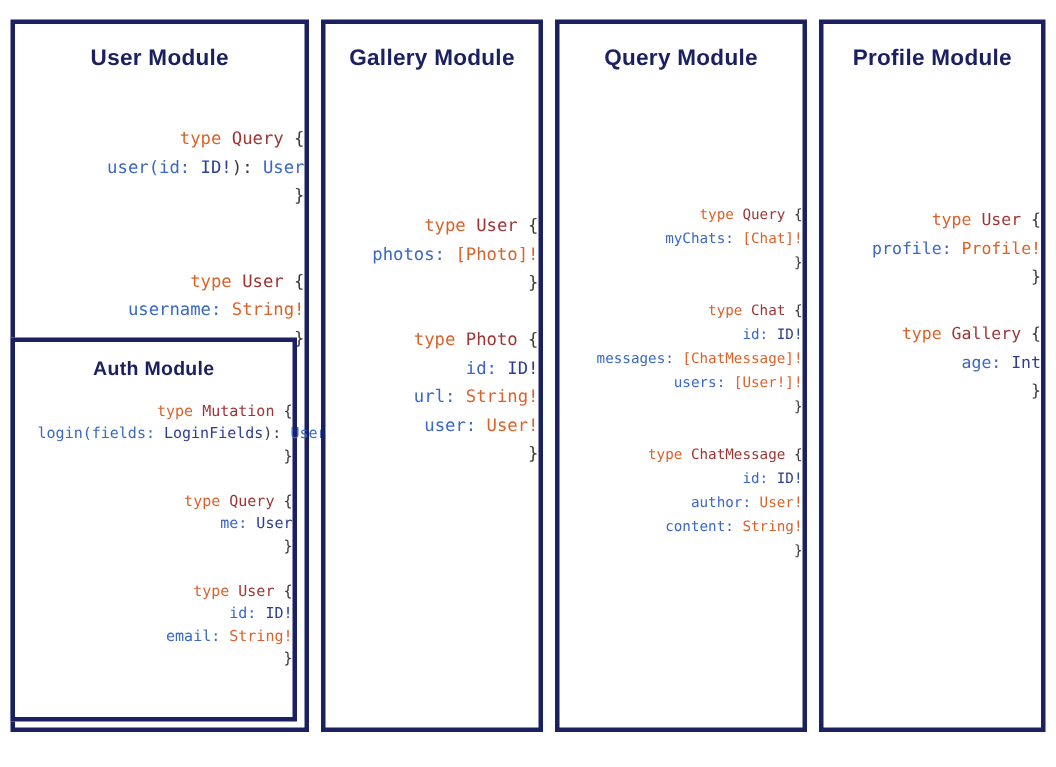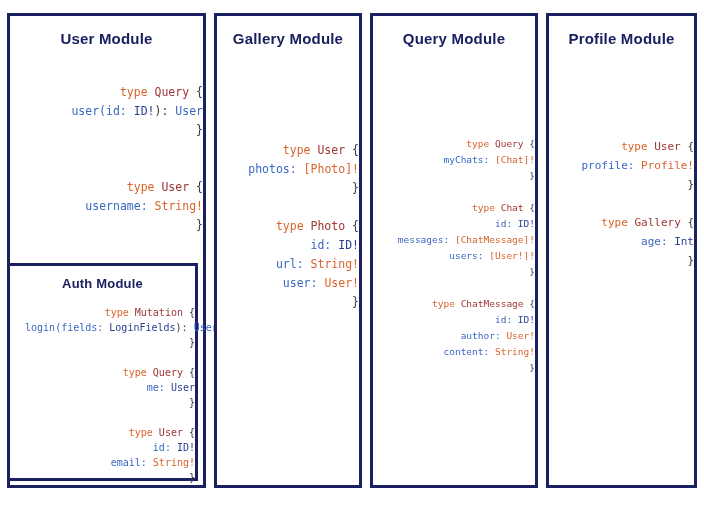--- a/index.html
+++ b/index.html
@@ -22,21 +22,21 @@
     color: #1b2060;
     font-size: 15px;
     padding-top: 14px;
     letter-spacing: 0.2px;
   }
   .subpanel {
     position: absolute;
     left: -3px;
     bottom: 4px;
     width: 191px;
-    height: 218px;
+    height: 256px;
     border: 3px solid #1b2060;
     background: #ffffff;
     margin-top: 32px;
   }
   .subpanel .panel-title { font-size: 13px; padding-top: 10px; }
   .code {
     font-family: "DejaVu Sans Mono", monospace;
     color: #3a3a3a;
     text-align: right;
   }

